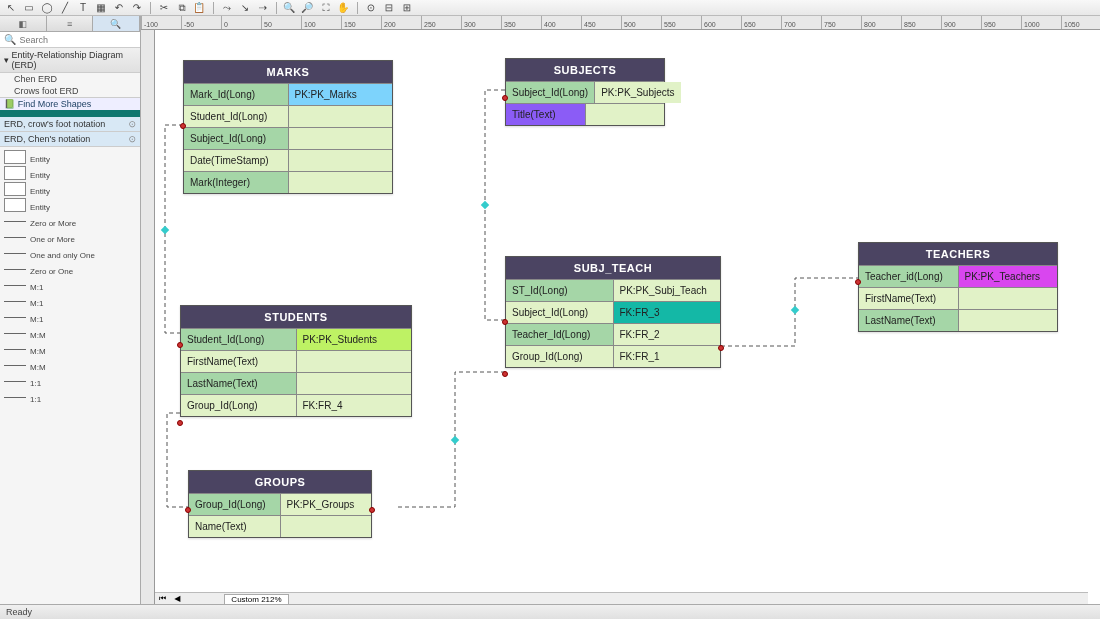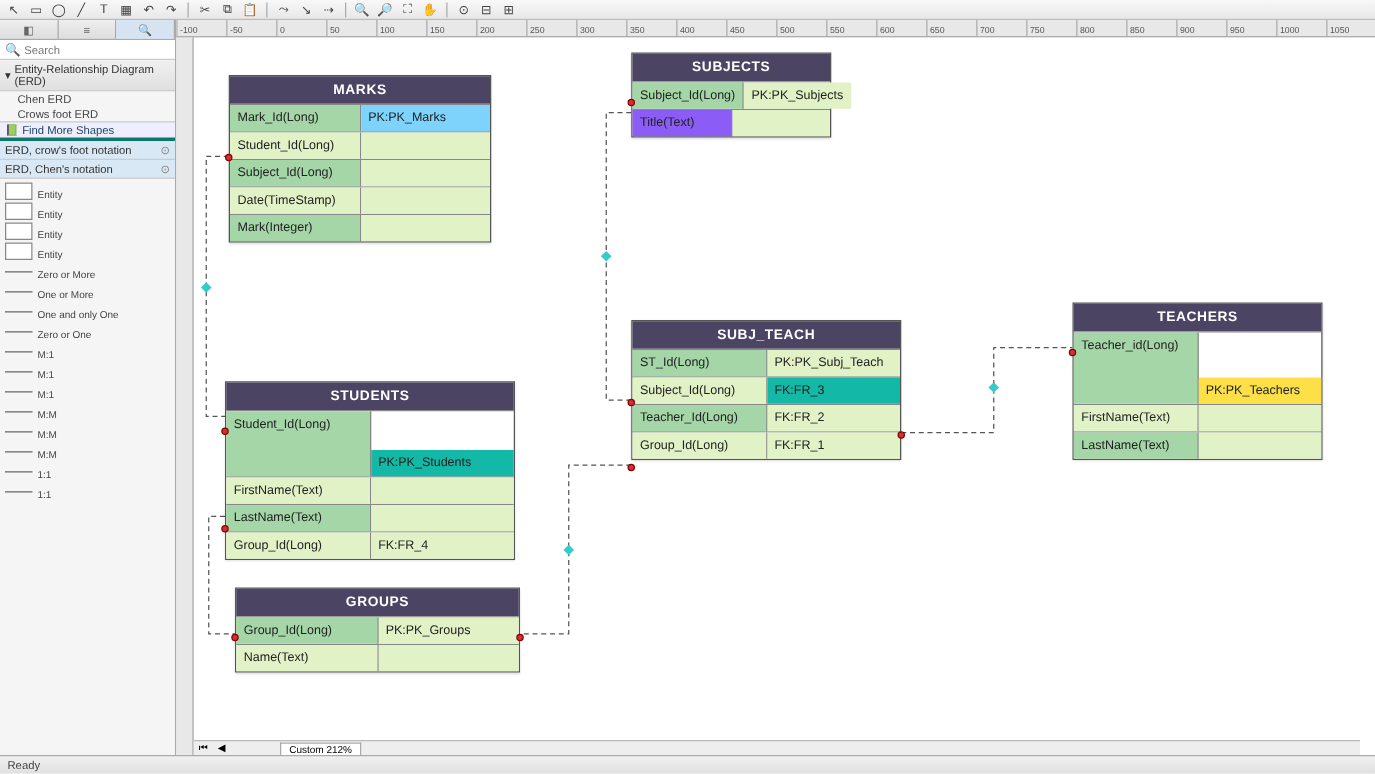--- a/index.html
+++ b/index.html
@@ -13,21 +13,21 @@
 .sidebar{position:absolute;left:0;top:16px;width:141px;bottom:15px;background:#f5f5f5;border-right:1px solid #aaa;overflow:hidden}
 .side-tabs{height:16px;background:linear-gradient(#eee,#ddd);display:flex;border-bottom:1px solid #aaa}
 .side-tab{flex:1;text-align:center;line-height:16px;font-size:9px;border-right:1px solid #aaa;cursor:pointer;color:#666}
 .side-tab.active{background:#d6e4f2}
 .search-box{height:16px;border-bottom:1px solid #ccc;display:flex;align-items:center;padding:0 4px;background:#fff}
 .search-box input{border:none;outline:none;font-size:9px;width:100%;background:transparent}
 .tree{font-size:9px}
 .tree-header{background:linear-gradient(#f0f0f0,#e0e0e0);border-bottom:1px solid #ccc;padding:2px 4px;color:#333;display:flex;align-items:center;cursor:pointer}
 .tree-header.blue{background:#d8e8f5}
 .tree-item{padding:1px 14px;color:#444;cursor:pointer}
-.find-shapes{background:#eef;padding:1px 4px;border-top:1px solid #ccc;border-bottom:3px solid #0f766e;color:#246;cursor:pointer}
+.find-shapes{background:#eef;padding:1px 4px;border-top:1px solid #ccc;border-bottom:7px solid #0f766e;color:#246;cursor:pointer}
 .shape-list{padding:2px 0}
 .shape-row{display:flex;align-items:flex-end;padding:1px 4px;cursor:pointer;gap:4px}
 .shape-thumb{width:22px;height:14px;border:1px solid #888;background:#fff;flex-shrink:0;position:relative}
 .shape-thumb.conn{border:none;background:transparent}
 .shape-thumb.conn::before{content:"";position:absolute;left:0;right:0;top:50%;border-top:1px solid #666}
 .shape-label{font-size:8px;color:#444}
 .canvas{position:absolute;left:155px;top:30px;right:0;bottom:15px;background:#fff;overflow:hidden}
 .entity{position:absolute;border:1px solid #555;background:#fff;box-shadow:0 1px 2px rgba(0,0,0,0.15)}
 .entity-header{background:#4b4462;color:#fff;text-align:center;padding:5px 4px;font-size:11px;font-weight:bold;letter-spacing:0.5px}
 .entity-row{display:flex;border-top:1px solid #888}
@@ -213,37 +213,37 @@
       </div>
       <div class="entity-row">
         <div class="col-name" style="background: rgb(225, 242, 199);">Date(TimeStamp)</div>
         <div class="col-key" style="background: rgb(225, 242, 199);"></div>
       </div>
       <div class="entity-row">
         <div class="col-name" style="background: rgb(165, 214, 167);">Mark(Integer)</div>
         <div class="col-key" style="background: rgb(225, 242, 199);"></div>
       </div>
     </div>
-    <div class="entity" style="left: 350px; top: 12px; width: 160px;">
+    <div class="entity" style="left: 350px; top: 28px; width: 160px;">
       <div class="entity-header">SUBJECTS</div>
       <div class="entity-row">
         <div class="col-name" style="background: rgb(165, 214, 167);">Subject_Id(Long)</div>
         <div class="col-key" style="background: rgb(225, 242, 199);">PK:PK_Subjects</div>
       </div>
       <div class="port" style="left: -4px; top: 36px;"></div>
       <div class="entity-row">
         <div class="col-name" style="background: #8b5cf6;">Title(Text)</div>
         <div class="col-key" style="background: rgb(225, 242, 199);"></div>
       </div>
     </div>
     <div class="entity" style="left: 25px; top: 275px; width: 232px;">
       <div class="entity-header">STUDENTS</div>
       <div class="entity-row">
         <div class="col-name" style="background: rgb(165, 214, 167);">Student_Id(Long)</div>
-        <div class="col-key" style="background: #14b8a6; margin-top: 31px;">PK:PK_Students</div>
+        <div class="col-key" style="background: #bef264;">PK:PK_Students</div>
       </div>
       <div class="port" style="left: -4px; top: 36px;"></div>
       <div class="entity-row">
         <div class="col-name" style="background: rgb(225, 242, 199);">FirstName(Text)</div>
         <div class="col-key" style="background: rgb(225, 242, 199);"></div>
       </div>
       <div class="entity-row">
         <div class="col-name" style="background: rgb(165, 214, 167);">LastName(Text)</div>
         <div class="col-key" style="background: rgb(225, 242, 199);"></div>
       </div>
@@ -272,33 +272,33 @@
       <div class="entity-row">
         <div class="col-name" style="background: rgb(225, 242, 199);">Group_Id(Long)</div>
         <div class="col-key" style="background: rgb(225, 242, 199);">FK:FR_1</div>
       </div>
       <div class="port" style="left: -4px; top: 114px;"></div>
     </div>
     <div class="entity" style="left: 703px; top: 212px; width: 200px;">
       <div class="entity-header">TEACHERS</div>
       <div class="entity-row">
         <div class="col-name" style="background: rgb(165, 214, 167);">Teacher_id(Long)</div>
-        <div class="col-key" style="background: #fde047; margin-top: 36px;">PK:PK_Teachers</div>
+        <div class="col-key" style="background: #d946ef;">PK:PK_Teachers</div>
       </div>
       <div class="port" style="left: -4px; top: 36px;"></div>
       <div class="entity-row">
         <div class="col-name" style="background: rgb(225, 242, 199);">FirstName(Text)</div>
         <div class="col-key" style="background: rgb(225, 242, 199);"></div>
       </div>
       <div class="entity-row">
         <div class="col-name" style="background: rgb(165, 214, 167);">LastName(Text)</div>
         <div class="col-key" style="background: rgb(225, 242, 199);"></div>
       </div>
     </div>
-    <div class="entity" style="left: 33px; top: 440px; width: 228px;">
+    <div class="entity" style="left: 33px; top: 440px; width: 184px;">
       <div class="entity-header">GROUPS</div>
       <div class="entity-row">
         <div class="col-name" style="background: rgb(165, 214, 167);">Group_Id(Long)</div>
         <div class="col-key" style="background: rgb(225, 242, 199);">PK:PK_Groups</div>
       </div>
       <div class="port" style="left: -4px; top: 36px;"></div>
       <div class="port" style="right: -4px; top: 36px;"></div>
       <div class="entity-row">
         <div class="col-name" style="background: rgb(225, 242, 199);">Name(Text)</div>
         <div class="col-key" style="background: rgb(225, 242, 199);"></div>

